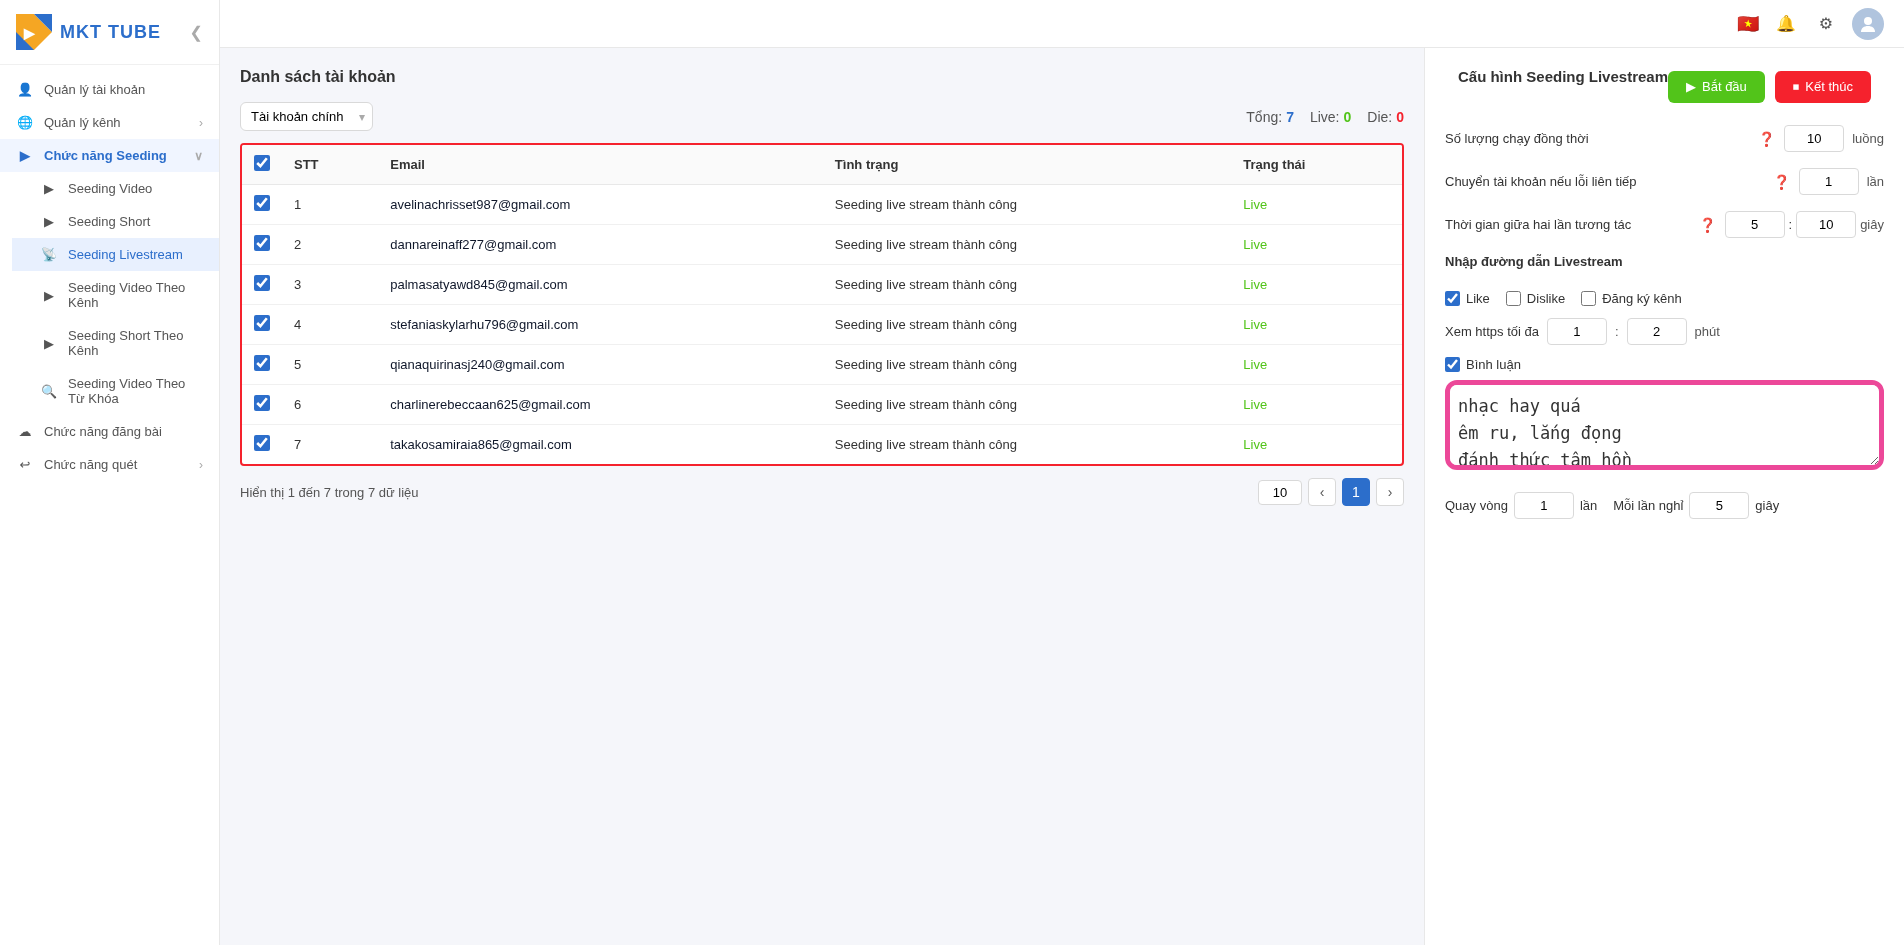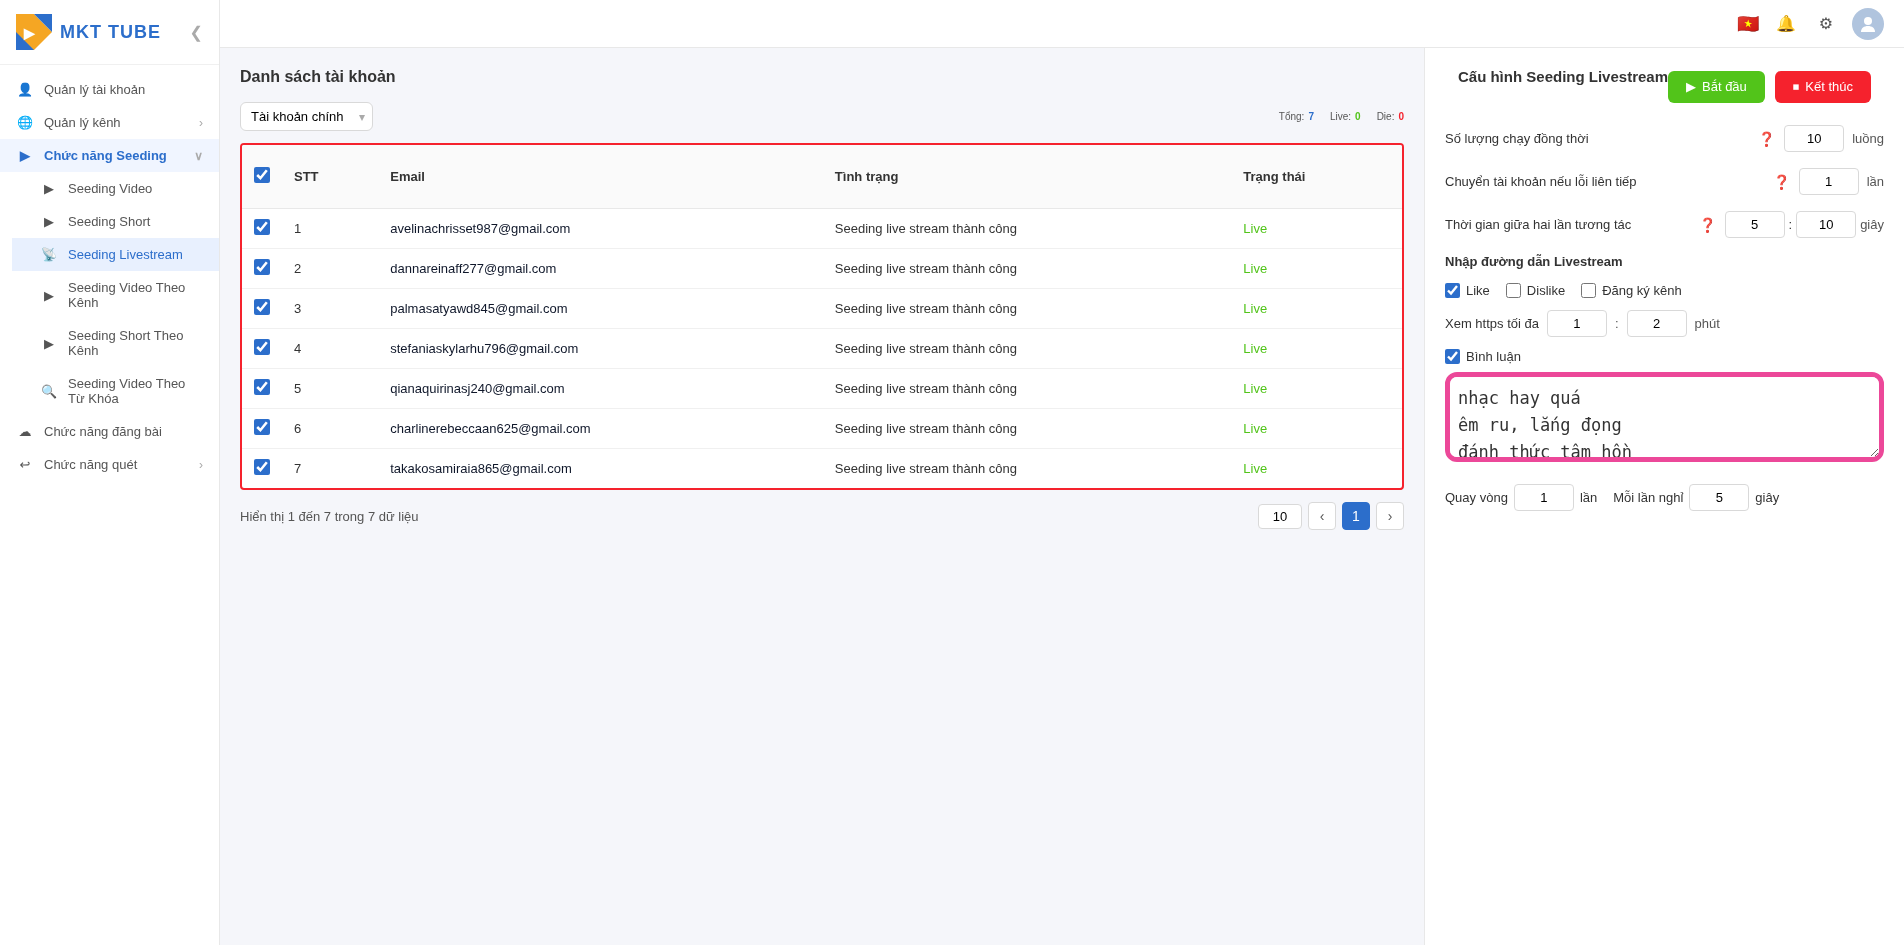--- a/index.html
+++ b/index.html
@@ -31,33 +31,33 @@
     .content-area { flex: 1; display: flex; overflow: hidden; }
     .main-panel { flex: 1; padding: 20px; overflow-y: auto; }
     .right-panel { width: 480px; background: #fff; border-left: 1px solid #e8e8e8; padding: 20px; overflow-y: auto; flex-shrink: 0; }
 
     
     .panel-title { font-size: 16px; font-weight: 600; color: #333; margin-bottom: 16px; }
     .toolbar { display: flex; align-items: center; margin-bottom: 12px; gap: 12px; }
     .select-box { border: 1px solid #d9d9d9; border-radius: 6px; padding: 6px 28px 6px 10px; font-size: 13px; background: #fff; cursor: pointer; appearance: none; position: relative; }
     .select-wrapper { position: relative; display: inline-block; }
     .select-wrapper::after { content: '▾'; position: absolute; right: 8px; top: 50%; transform: translateY(-50%); color: #aaa; pointer-events: none; font-size: 12px; }
-    .stats { margin-left: auto; display: flex; gap: 16px; align-items: center; font-size: 10px; }
+    .stats { margin-left: auto; display: flex; gap: 16px; align-items: center; font-size: 14px; }
     .stat-item { display: flex; gap: 4px; }
     .stat-label { color: #555; }
     .stat-value { font-weight: 600; }
     .stat-value.blue { color: #2c6ecb; }
     .stat-value.green { color: #52c41a; }
     .stat-value.red { color: #f5222d; }
 
     
     .table-container { border: 2px solid #f5222d; border-radius: 4px; overflow: hidden; background: #fff; }
     table { width: 100%; border-collapse: collapse; }
     thead tr { background: #fafafa; }
-    th { padding: 22px 12px; text-align: left; font-weight: 600; color: #333; font-size: 13px; border-bottom: 1px solid #e8e8e8; }
+    th { padding: 10px 12px; text-align: left; font-weight: 600; color: #333; font-size: 13px; border-bottom: 1px solid #e8e8e8; }
     td { padding: 10px 12px; border-bottom: 1px solid #f0f0f0; color: #333; font-size: 13px; }
     tr:last-child td { border-bottom: none; }
     .checkbox { width: 16px; height: 16px; accent-color: #2c6ecb; cursor: pointer; }
     .email-link { color: #0f172a; text-decoration: none; }
     .status-live { color: #52c41a; font-weight: 500; }
 
     
     .pagination-bar { display: flex; align-items: center; justify-content: space-between; padding: 12px 0 0 0; }
     .page-info { font-size: 13px; color: #555; }
     .page-controls { display: flex; align-items: center; gap: 6px; }
@@ -320,21 +320,21 @@
           <span>:</span>
           <input type="text" class="config-input" value="10" style="">
           <span class="config-unit">giây</span>
         </div>
       </div>
 
       
       <div class="section-subtitle">Nhập đường dẫn Livestream</div>
 
       
-      <div class="checkbox-row" style="margin-top:14px;">
+      <div class="checkbox-row" style="margin-top:22px;">
         <label class="checkbox-item">
           <input type="checkbox" checked="" style="">
           <span>Like</span>
         </label>
         <label class="checkbox-item">
           <input type="checkbox" style="">
           <span>Dislike</span>
         </label>
         <label class="checkbox-item">
           <input type="checkbox" style="">

